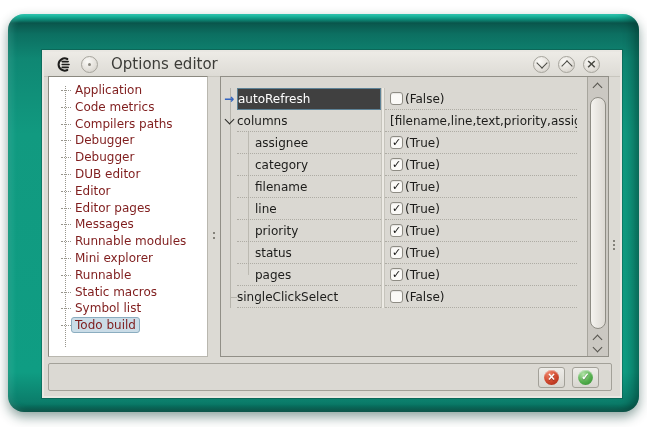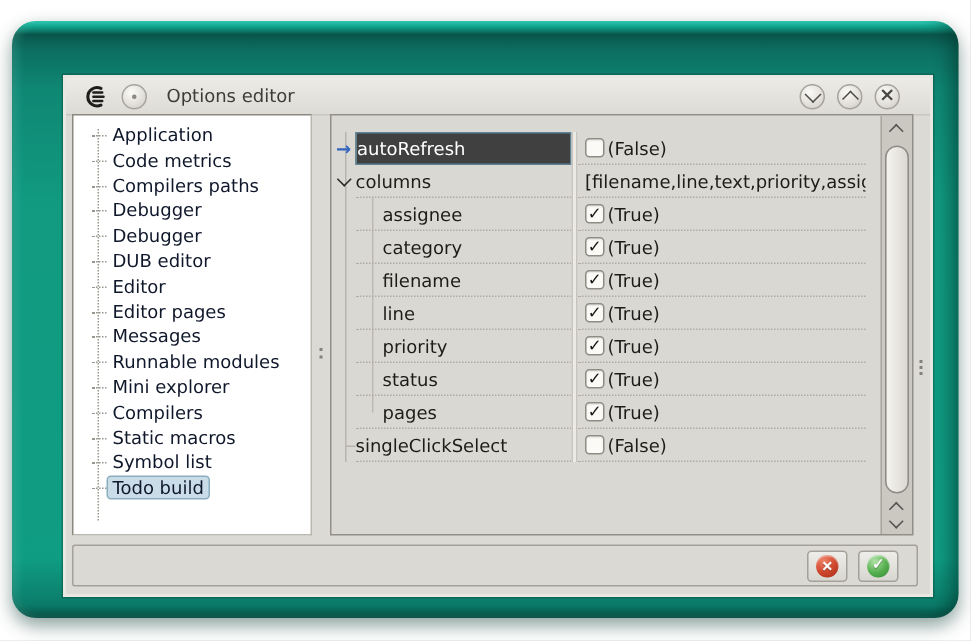--- a/index.html
+++ b/index.html
@@ -17,31 +17,31 @@
 
   
   .titlebar{position:absolute;left:0;top:0;width:100%;height:24px;
     background:linear-gradient(#edebe6,#dddbd5);border-bottom:1px solid #c8c6be;display:flex;align-items:center;}
   .appicon{width:18px;height:18px;margin-left:10px;flex:none;display:flex;align-items:center;justify-content:center;}
   .tb-round{width:17px;height:17px;border-radius:50%;flex:none;
     background:radial-gradient(circle at 38% 30%,#fbfaf7,#e2dfd9 60%,#cbc8c1 100%);
     border:1px solid #a6a49c;box-sizing:border-box;display:flex;align-items:center;justify-content:center;}
   .menu-round{margin-left:9px;}
   .dot{width:3px;height:3px;border-radius:50%;background:#8a887f;}
-  .title{margin-left:13px;font-size:12px;color:#3c3c38;flex:1;}
+  .title{margin-left:13px;font-size:15px;color:#3c3c38;flex:1;}
   .tb-btns{display:flex;gap:8px;margin-right:20px;}
   .chev{display:inline-block;width:7px;height:7px;border-right:1.7px solid #4a4a44;border-bottom:1.7px solid #4a4a44;}
   .chev.down{transform:rotate(45deg);margin-top:-3px;}
   .chev.up{transform:rotate(-135deg);margin-top:3px;}
   .x{font-size:13px;font-weight:bold;color:#4a4a44;line-height:1;margin-top:-1px;}
 
   
   .catlist{position:absolute;left:4px;top:24px;width:160px;height:281px;margin:0;padding:5px 0 0 0;list-style:none;
     background:#ffffff;border:1px solid;border-color:#8a887f #b9b7af #b9b7af #8a887f;box-sizing:border-box;overflow:hidden;}
-  .catlist li{position:relative;height:16.8px;line-height:16.8px;font-size:12px;color:#0f172a;padding-left:26px;white-space:nowrap;}
+  .catlist li{position:relative;height:16.8px;line-height:16.8px;font-size:12px;color:#7f1d1d;padding-left:26px;white-space:nowrap;}
   .catlist li::before{content:"";position:absolute;left:12px;top:8px;width:10px;border-top:1px dotted #98968d;}
   .treeline{position:absolute;left:16px;top:9px;height:261px;border-left:1px dotted #98968d;}
   .pill{display:inline-block;background:#cadce7;border:1px solid #8badc0;border-radius:3px;padding:0 3px;margin-left:-4px;line-height:14px;}
 
   
   .splitter{position:absolute;left:164px;top:24px;width:12px;height:281px;}
   .grip{position:absolute;left:5px;top:156px;width:2px;height:2px;background:#84827a;box-shadow:0 5px 0 #84827a;}
   .rgrip{position:absolute;left:565px;top:24px;width:11px;height:281px;}
   .rgrip::before{content:"";position:absolute;left:4px;top:164px;width:2px;height:2px;background:#84827a;box-shadow:0 4px 0 #84827a,0 8px 0 #84827a;}
 
@@ -129,21 +129,21 @@
         <li><span>Code metrics</span></li>
         <li><span>Compilers paths</span></li>
         <li><span>Debugger</span></li>
         <li><span>Debugger</span></li>
         <li><span>DUB editor</span></li>
         <li><span>Editor</span></li>
         <li><span>Editor pages</span></li>
         <li><span>Messages</span></li>
         <li><span>Runnable modules</span></li>
         <li><span>Mini explorer</span></li>
-        <li><span>Compilers</span></li>
+        <li><span>Runnable</span></li>
         <li><span>Static macros</span></li>
         <li><span>Symbol list</span></li>
         <li><span class="pill">Todo build</span></li>
       </ul>
 
       <div class="splitter">
         <span class="grip"></span>
       </div>
 
       <div class="grid">

